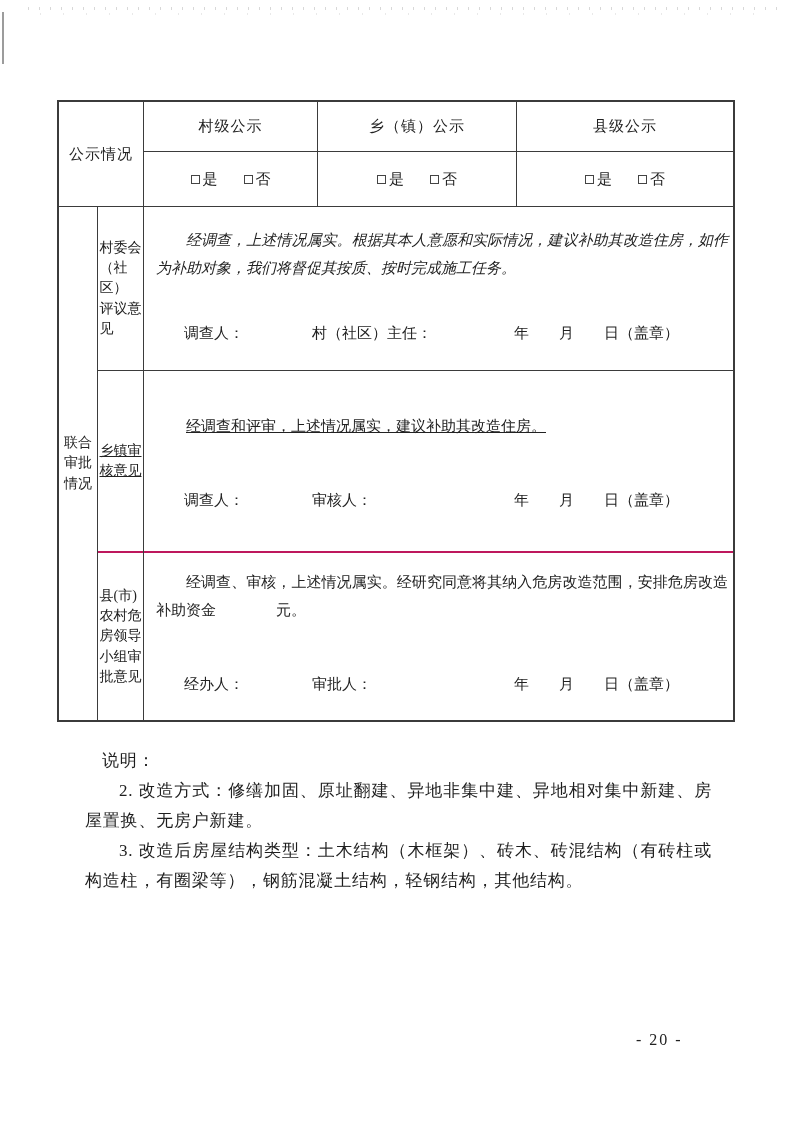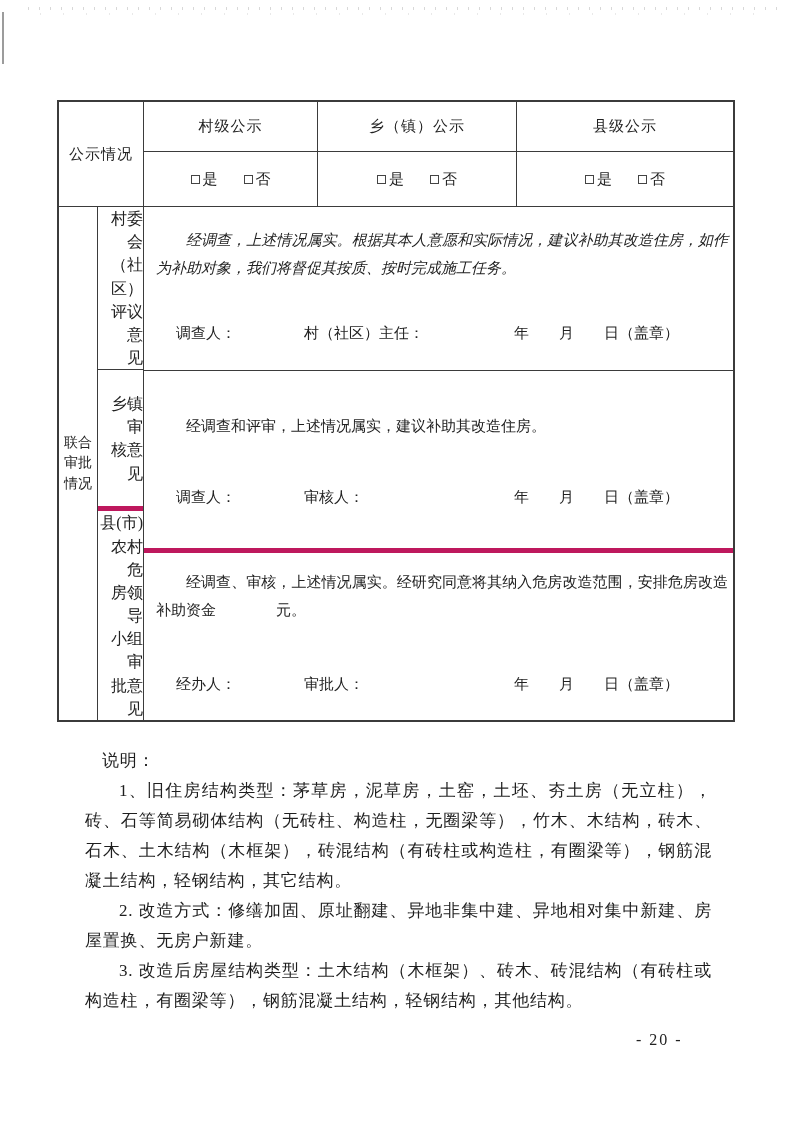--- a/index.html
+++ b/index.html
@@ -53,36 +53,36 @@
     border:1px solid #444; margin-right:3px; background:#fff;
   }
   .lower-section { display:flex; height:513px; }
   .vlabel {
     width:38px; display:flex; align-items:center; justify-content:center;
     white-space:pre-line; text-align:right; font-size:14px; line-height:1.45;
   }
   .sub-col { width:46px; border-left:1px solid #3b3b3b; display:flex; flex-direction:column; }
   .content-col { flex:1; border-left:1px solid #3b3b3b; display:flex; flex-direction:column; }
   .r1 { height:164px; border-bottom:1px solid #3b3b3b; }
-  .r2 { height:182px; border-bottom:5px solid #be185d; }
+  .r2 { height:182px; border-bottom:2px solid #be185d;text-decoration:underline; }
   .r3 { flex:1; }
   .sub-label {
     display:flex; align-items:center; justify-content:center;
-    white-space:pre-line; text-align:right; font-size:16px; line-height:1.45;
+    white-space:pre-line; text-align:left; font-size:14px; line-height:1.45;
   }
   .content-cell { position:relative; }
   .content-body {
     padding:0 5px 0 12px;
     text-indent:2em;
     line-height:1.85;
     text-align:justify;
   }
   .pt1 { padding-top:20px;font-style:italic; } .pt2 { padding-top:42px; } .pt3 { padding-top:16px; }
   .sig-row {
-    position:absolute; left:4px; right:0;
+    position:absolute; left:12px; right:0;
     display:flex; align-items:baseline;
     padding-left:28px; padding-right:54px;
   }
   .b1 { bottom:26px; } .b2 { bottom:40px; } .b3 { bottom:25px; }
   .sig-mid { margin-left:68px; }
   .sig-right { margin-left:auto; }
 
   
   .notes {
     position:absolute; left:85px; top:746px; width:627px;
@@ -201,20 +201,19 @@
             <span class="sig-mid">审批人：</span>
             <span class="sig-right">年　　月　　日（盖章）</span>
           </div>
         </div>
       </div>
     </div>
   </div>
 
   <div class="notes">
     <div class="notes-title">说明：</div>
-    <p class="note-item">1、旧住房结构类型：茅草房，泥草房，土窑，土坯、夯土房（无立柱），砖、石等简易砌体结构（无砖柱、构造柱，无圈梁等），竹木、木结构，砖木、石木、土木结构（木框架），砖混结构（有砖柱或构造柱，有圈梁等），钢筋混凝土结构，轻钢结构，其它结构。</p>
     <p class="note-item">2. 改造方式：修缮加固、原址翻建、异地非集中建、异地相对集中新建、房屋置换、无房户新建。</p>
     <p class="note-item">3. 改造后房屋结构类型：土木结构（木框架）、砖木、砖混结构（有砖柱或构造柱，有圈梁等），钢筋混凝土结构，轻钢结构，其他结构。</p>
   </div>
 
   <div class="page-number">- 20 -</div>
 
 </div>
 
 </body></html>

